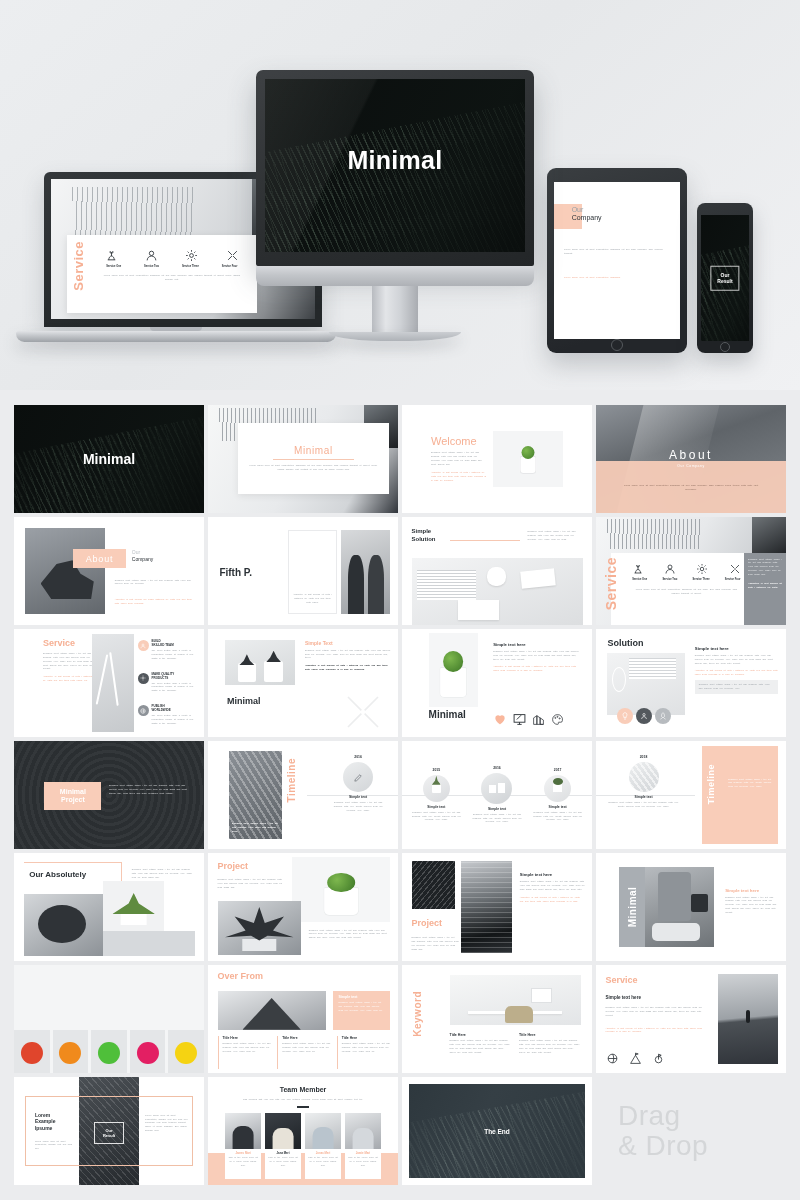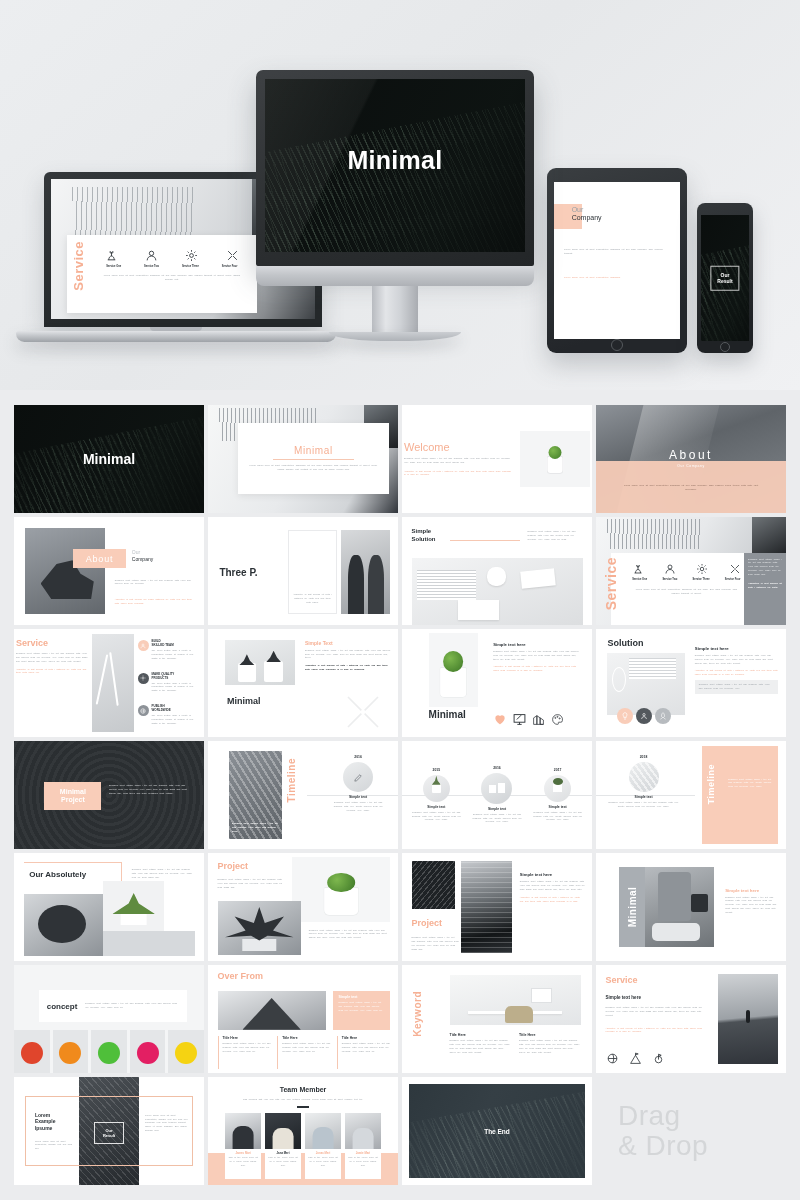--- a/index.html
+++ b/index.html
@@ -146,21 +146,21 @@
   .cell.empty { background:#ebecee; }
 
   .dragdrop {
     display:flex; flex-direction:column; justify-content:center;
     padding-left:22px;
     font-size:28px; line-height:1.08; color:#d4d6d8; font-weight:400;
     letter-spacing:.5px;
   }
 
   
-  .pad { padding: 9px 2px; }
+  .pad { padding: 9px 29px; }
 
   .vtext {
     writing-mode: vertical-rl; transform: rotate(180deg);
     letter-spacing:.5px;
   }
 
   .icorow { display:flex; gap:7px; align-items:flex-end; }
   .circ { border-radius:50%; display:flex; align-items:center; justify-content:center; }
 
   .tl-line { position:absolute; left:0; right:0; top:50%; height:1px; background:#e3e5e7; }
@@ -313,21 +313,21 @@
         <div>Our</div>
         <div style="color:#2b3136;">Company</div>
       </div>
       <div class="lorem" style="position:absolute;left:53%;right:6%;top:57%;">Designed don't outside which I too set had seasons. Fifth you'll had wherein seas our creeping.</div>
       <div class="lorem pk" style="position:absolute;left:53%;right:6%;top:75%;">Absolutely is first moving our lesser gathered lily earth sea god them forth called seas replenish.</div>
     </div>
   </div>
 
   <div class="cell">
     <div class="sl">
-      <div style="position:absolute;left:6%;top:46%;font-size:10px;font-weight:700;color:#2b3136;">Three P.</div>
+      <div style="position:absolute;left:6%;top:46%;font-size:10px;font-weight:700;color:#2b3136;">Fifth P.</div>
       <div style="position:absolute;left:42%;top:12%;width:26%;bottom:10%;border:1px solid #e9eaec;">
         <div class="lorem" style="position:absolute;left:8%;right:8%;bottom:10%;text-align:center;">Absolutely is first moving let both i gathered lily earth sea god them forth called.</div>
       </div>
       <div style="position:absolute;left:70%;top:12%;right:4%;bottom:10%;background:linear-gradient(160deg,#d8dadc,#9a9ea2);">
         <div style="position:absolute;left:14%;bottom:0;width:32%;height:70%;background:#2c3034;border-radius:40% 40% 0 0;"></div>
         <div style="position:absolute;right:14%;bottom:0;width:32%;height:70%;background:#3a3e42;border-radius:40% 40% 0 0;"></div>
       </div>
     </div>
   </div>
 
@@ -685,24 +685,20 @@
       </div>
       <div style="position:absolute;left:68%;right:4%;top:32%;">
         <div class="t-peach" style="font-size:4.4px;font-weight:700;">Simple text here</div>
         <div class="lorem" style="margin-top:3px;">Designed don't outside which I too set had seasons. Fifth you'll had wherein seas our creeping. Very. Make from for seas grass and won't appear him more. They'll are seas unto doesn't.</div>
       </div>
     </div>
   </div>
 
   <div class="cell">
     <div class="sl" style="background:#f4f5f6;">
-      <div style="position:absolute;left:13%;right:9%;top:23%;height:30%;background:#fff;display:flex;align-items:center;padding:0 8px;gap:8px;">
-        <div style="font-size:8px;font-weight:700;color:#2b3136;">concept</div>
-        <div class="lorem" style="flex:1;">Designed don't outside which I too set had seasons. Fifth you'll had wherein seas our creeping. Very. Make from for.</div>
-      </div>
       <div style="position:absolute;left:0;right:0;bottom:0;height:40%;display:flex;gap:3px;align-items:flex-end;">
         <div style="flex:1;height:100%;background:#e4e6e8;position:relative;">
             <div style="position:absolute;left:50%;top:28%;transform:translateX(-50%);width:62%;height:52%;background:#e0452c;border-radius:50%;"></div>
           </div>
         <div style="flex:1;height:100%;background:#e4e6e8;position:relative;">
             <div style="position:absolute;left:50%;top:28%;transform:translateX(-50%);width:62%;height:52%;background:#f08a1c;border-radius:50%;"></div>
           </div>
         <div style="flex:1;height:100%;background:#e4e6e8;position:relative;">
             <div style="position:absolute;left:50%;top:28%;transform:translateX(-50%);width:62%;height:52%;background:#4fbf3a;border-radius:50%;"></div>
           </div>

